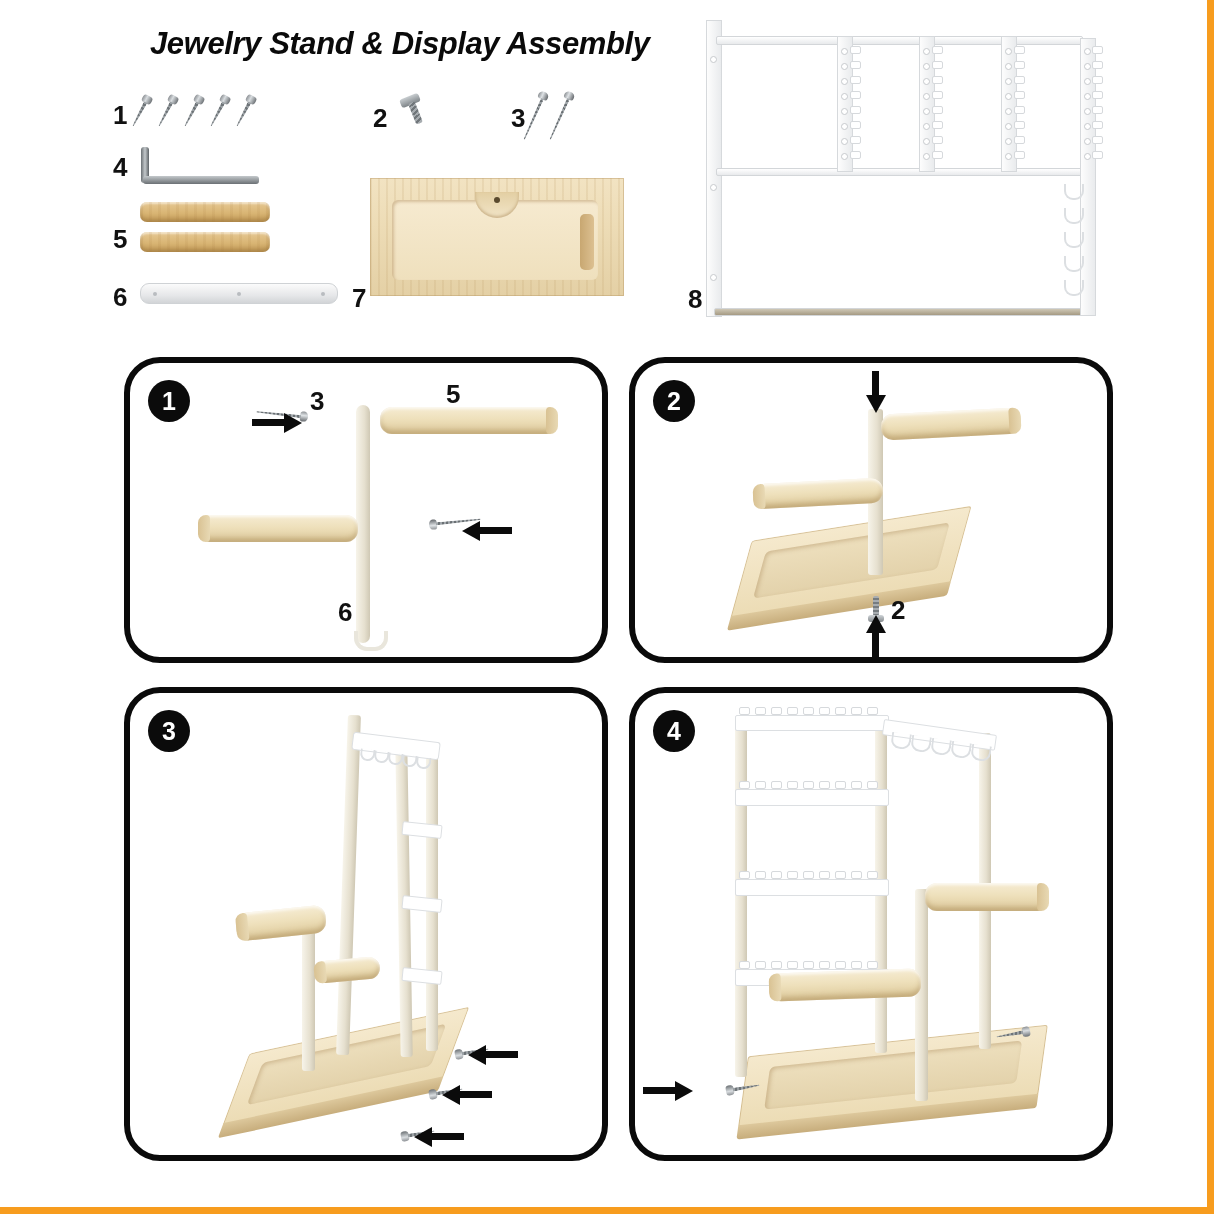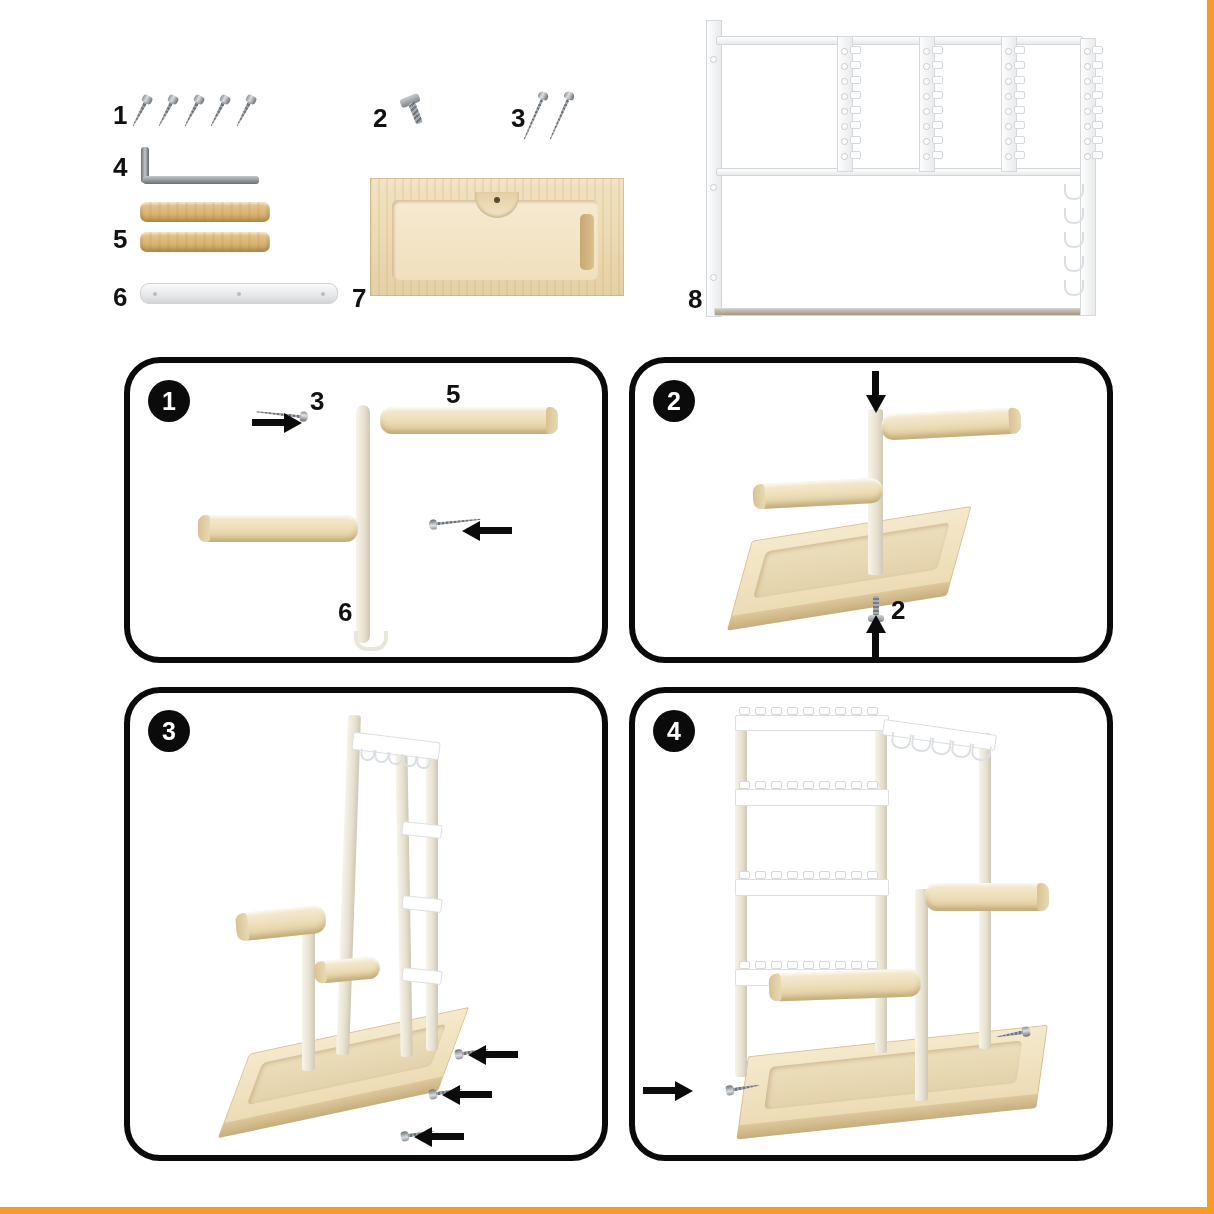--- a/index.html
+++ b/index.html
@@ -126,20 +126,21 @@
   .tray .edge{position:absolute;left:0;right:0;bottom:-12px;height:14px;
      background:linear-gradient(180deg,#ddc89c,#c7ad7c);border-radius:0 0 3px 3px;}
 
   .panel-img{position:absolute;inset:0;overflow:hidden;border-radius:30px;}
 </style>
 </head>
 <body>
 
 <div class="page">
 
+  <div class="title">Jewelry Stand &amp; Display Assembly</div>
 
   <div class="parts">
 
     <div class="pnum" style="left:113px;top:100px;">1</div>
     <div>
       <div class="screw-sm" style="left:146px;top:96px;transform:rotate(28deg);">
           <div class="head"></div>
           <div class="shaft"></div>
         </div>
       <div class="screw-sm" style="left:172px;top:96px;transform:rotate(28deg);">

